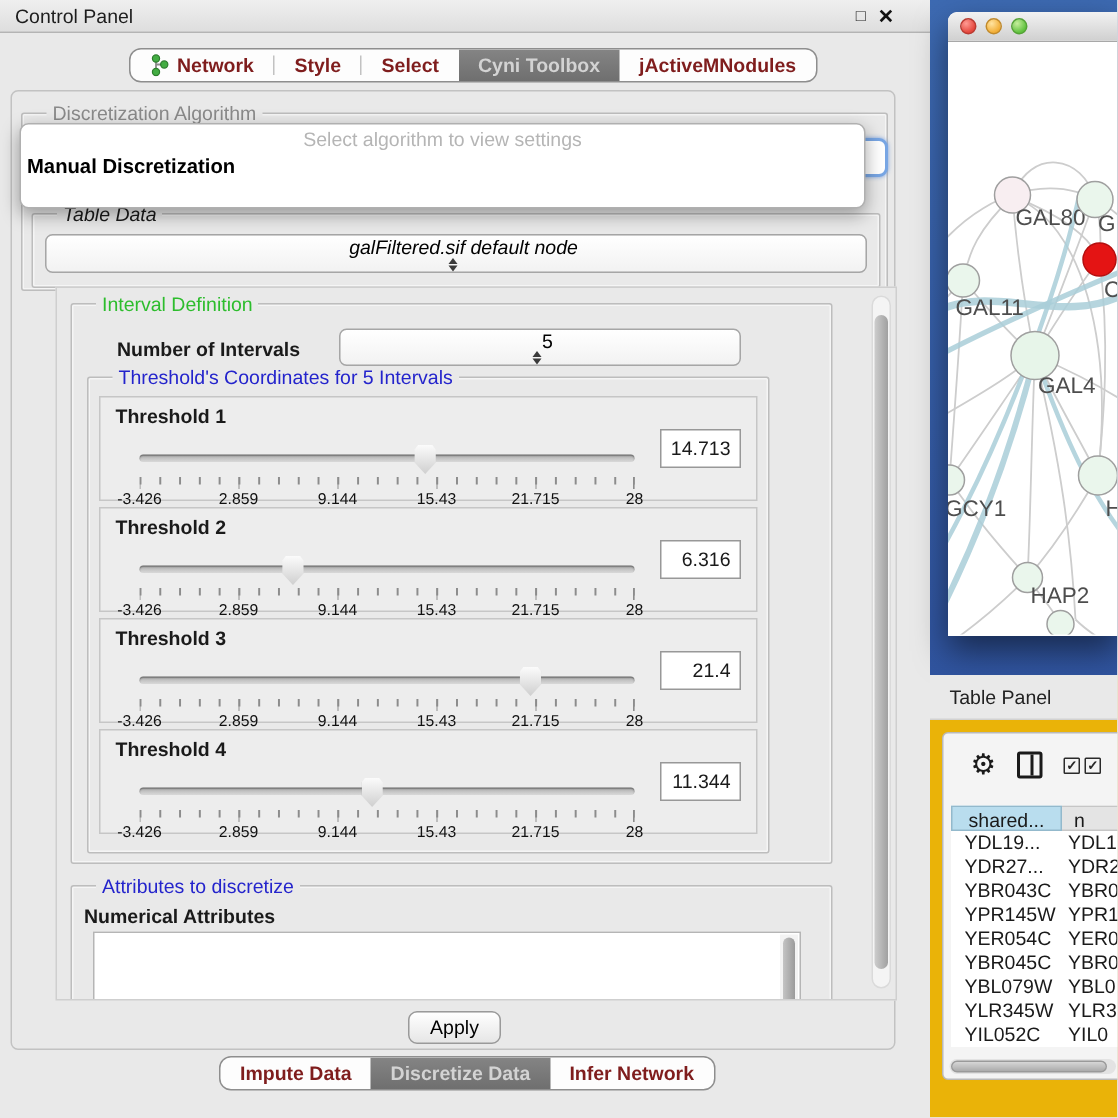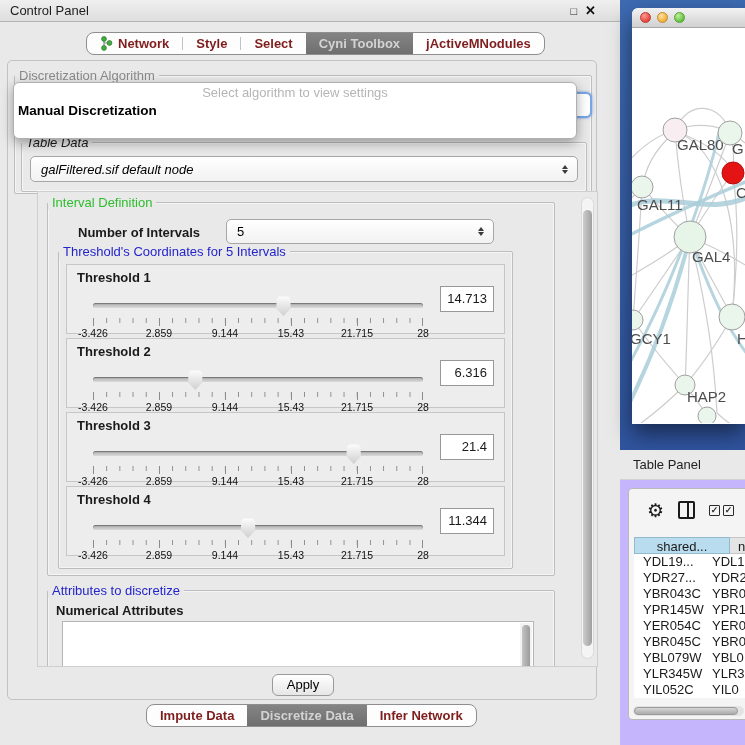--- a/index.html
+++ b/index.html
@@ -26,41 +26,41 @@
   .tab.selected { background:linear-gradient(#848484,#6f6f6f); color:#d3d3d3; }
   .tab-sep { width:1px; background:#c2c2c2; margin:4px 0; }
 
   .net-icon { width:13px; height:15px; display:inline-block; }
 
   .outer-panel { position:absolute; left:7px; top:60px; width:590px; height:640px;
     background:#e9e9e9; border:1px solid #c2c2c2; border-radius:5px; }
 
   .group { position:absolute; border:1px solid #bdbdbd; border-radius:2px;
     box-shadow:inset 0 0 0 1px rgba(255,255,255,.55); }
-  .group-title { position:absolute; top:-8px; left:0; background:#e9e9e9;
+  .group-title { position:absolute; top:-8px; left:16px; background:#e9e9e9;
     padding:0 4px; font-size:13px; line-height:15px; white-space:nowrap; }
   .gt-gray { color:#8a8a8a; }
   .gt-green { color:#2dbd2d; }
   .gt-blue { color:#2424cc; }
 
   .disc-group { left:6px; top:14px; width:578px; height:119px; }
   .focus-combo { position:absolute; left:556px; top:92px; width:36px; height:26px;
     background:#fff; border:2px solid #78a6e4; border-radius:6px; z-index:5;
     box-shadow:0 0 3px rgba(90,140,220,.8); }
 
   .popup { position:absolute; left:13px; top:82px; width:564px; height:57px; z-index:20;
     background:#ffffff; border:1px solid #b0b0b0; border-radius:6px;
     box-shadow:0 4px 12px rgba(0,0,0,.35); overflow:hidden; }
   .popup-hint { text-align:center; color:#b5b5b5; font-size:13px; line-height:19px; }
   .popup-item { font-size:13.5px; line-height:18px; padding-left:4px; color:#000; }
   .popup-item.bold { font-weight:bold; }
 
   .tabledata-group { left:13px; top:81px; width:566px; height:50px;font-style:italic; }
   .combo { position:absolute; background:linear-gradient(#ffffff,#f2f2f2);
-    border:1px solid #a6a6a6; border-radius:5px; display:flex; align-items:center; }
+    border:1px solid #a6a6a6; border-radius:5px; display:flex; align-items:center;flex-direction:column; }
   .combo-value { flex:1; padding-left:10px; font-size:13px; color:#000;
     white-space:nowrap; overflow:hidden; }
   .combo-spinner { width:16px; display:flex; flex-direction:column; align-items:center;
     justify-content:center; gap:1px; margin-right:4px; }
   .spin-up { width:0; height:0; border-left:3.5px solid transparent; border-right:3.5px solid transparent; border-bottom:4px solid #3b3b3b; }
   .spin-down { width:0; height:0; border-left:3.5px solid transparent; border-right:3.5px solid transparent; border-top:4px solid #3b3b3b; }
   .td-combo { left:8px; top:13px; right:8px; height:26px; }
 
   .scrollpane { position:absolute; left:29px; top:130px; width:561px; height:476px;
     border:1px solid #cfcfcf; background:#e9e9e9; overflow:hidden; }
@@ -120,38 +120,38 @@
     background:#fff; border-radius:6px 0 0 0; box-shadow:0 10px 22px rgba(0,0,0,.5); overflow:hidden; }
   .mac-titlebar { height:20px; background:linear-gradient(#f2f2f2,#d0d0d0);
     border-bottom:1px solid #a8a8a8; border-radius:6px 0 0 0;
     display:flex; align-items:center; gap:6px; padding-left:8px; }
   .light { width:11px; height:11px; border-radius:50%; }
   .light-red { background:radial-gradient(circle at 35% 30%, #ff9b93, #e4473d 70%); border:1px solid #b93a31; }
   .light-yellow { background:radial-gradient(circle at 35% 30%, #ffe3a0, #f2ae36 70%); border:1px solid #c08a2c; }
   .light-green { background:radial-gradient(circle at 35% 30%, #c5ee9b, #61c23f 70%); border:1px solid #54a236; }
   .net-canvas { display:block; background:#fff; }
 
-  .table-panel { position:absolute; left:0; top:450px; width:125px; height:295px; background:#c4b5fd; }
+  .table-panel { position:absolute; left:0; top:450px; width:125px; height:295px; background:#eab308; }
   .tp-titlebar { height:30px; display:flex; align-items:center; padding-left:13px;
     background:#e9e9e9; border-bottom:1px solid #d2d2d2; font-size:13px; color:#222; }
   .tp-inner { position:absolute; left:8px; top:38px; width:120px; height:232px;
     background:#f4f4f4; border:1px solid #b9b9b9; border-radius:4px 0 0 4px; }
   .tp-toolbar { position:absolute; left:0; top:0; right:0; height:42px;
     display:flex; align-items:center; gap:14px; padding-left:18px; }
   .gear-glyph { font-size:19px; color:#1a1a1a; line-height:1; }
   .col-icon { width:17px; height:18px; border:2px solid #1a1a1a; border-radius:2px; position:relative; }
   .col-icon::after { content:""; position:absolute; left:50%; top:0; bottom:0; width:2px; background:#1a1a1a; }
   .cb-pair { display:flex; gap:3px; }
   .cb { width:11px; height:11px; border:1.5px solid #2a2a2a; border-radius:1px;
     font-size:9px; line-height:9px; text-align:center; color:#2a2a2a; font-weight:bold; }
 
   .tp-table { position:absolute; left:5px; top:48px; right:0; bottom:14px; overflow:hidden; }
   .tp-header { display:flex; height:17px; }
   .th-cell { font-size:13px; line-height:17px; overflow:hidden; white-space:nowrap; }
-  .th-cell.c1 { width:96px; background:#b9ddee; border:1px solid #93b9cc; text-align:center; }
+  .th-cell.c1 { width:74px; background:#b9ddee; border:1px solid #93b9cc; text-align:center; }
   .th-cell.c2 { flex:1; background:#e4e4e4; border:1px solid #c6c6c6; border-left:none; padding-left:8px; }
   .tp-row { display:flex; height:16px; background:#fff; }
   .td-cell { font-size:13px; line-height:16px; white-space:nowrap; overflow:hidden; }
   .td-cell.c1 { width:74px; padding-left:9px; }
   .td-cell.c2 { flex:1; padding-left:4px; }
   .tp-hscroll { position:absolute; left:4px; right:3px; bottom:3px; height:10px;
     background:#e3e3e3; border-radius:5px; }
   .tp-hthumb { position:absolute; left:1px; top:1px; bottom:1px; width:94%;
     background:linear-gradient(#d6d6d6,#ababab); border:1px solid #9a9a9a; border-radius:5px; }
 </style>

